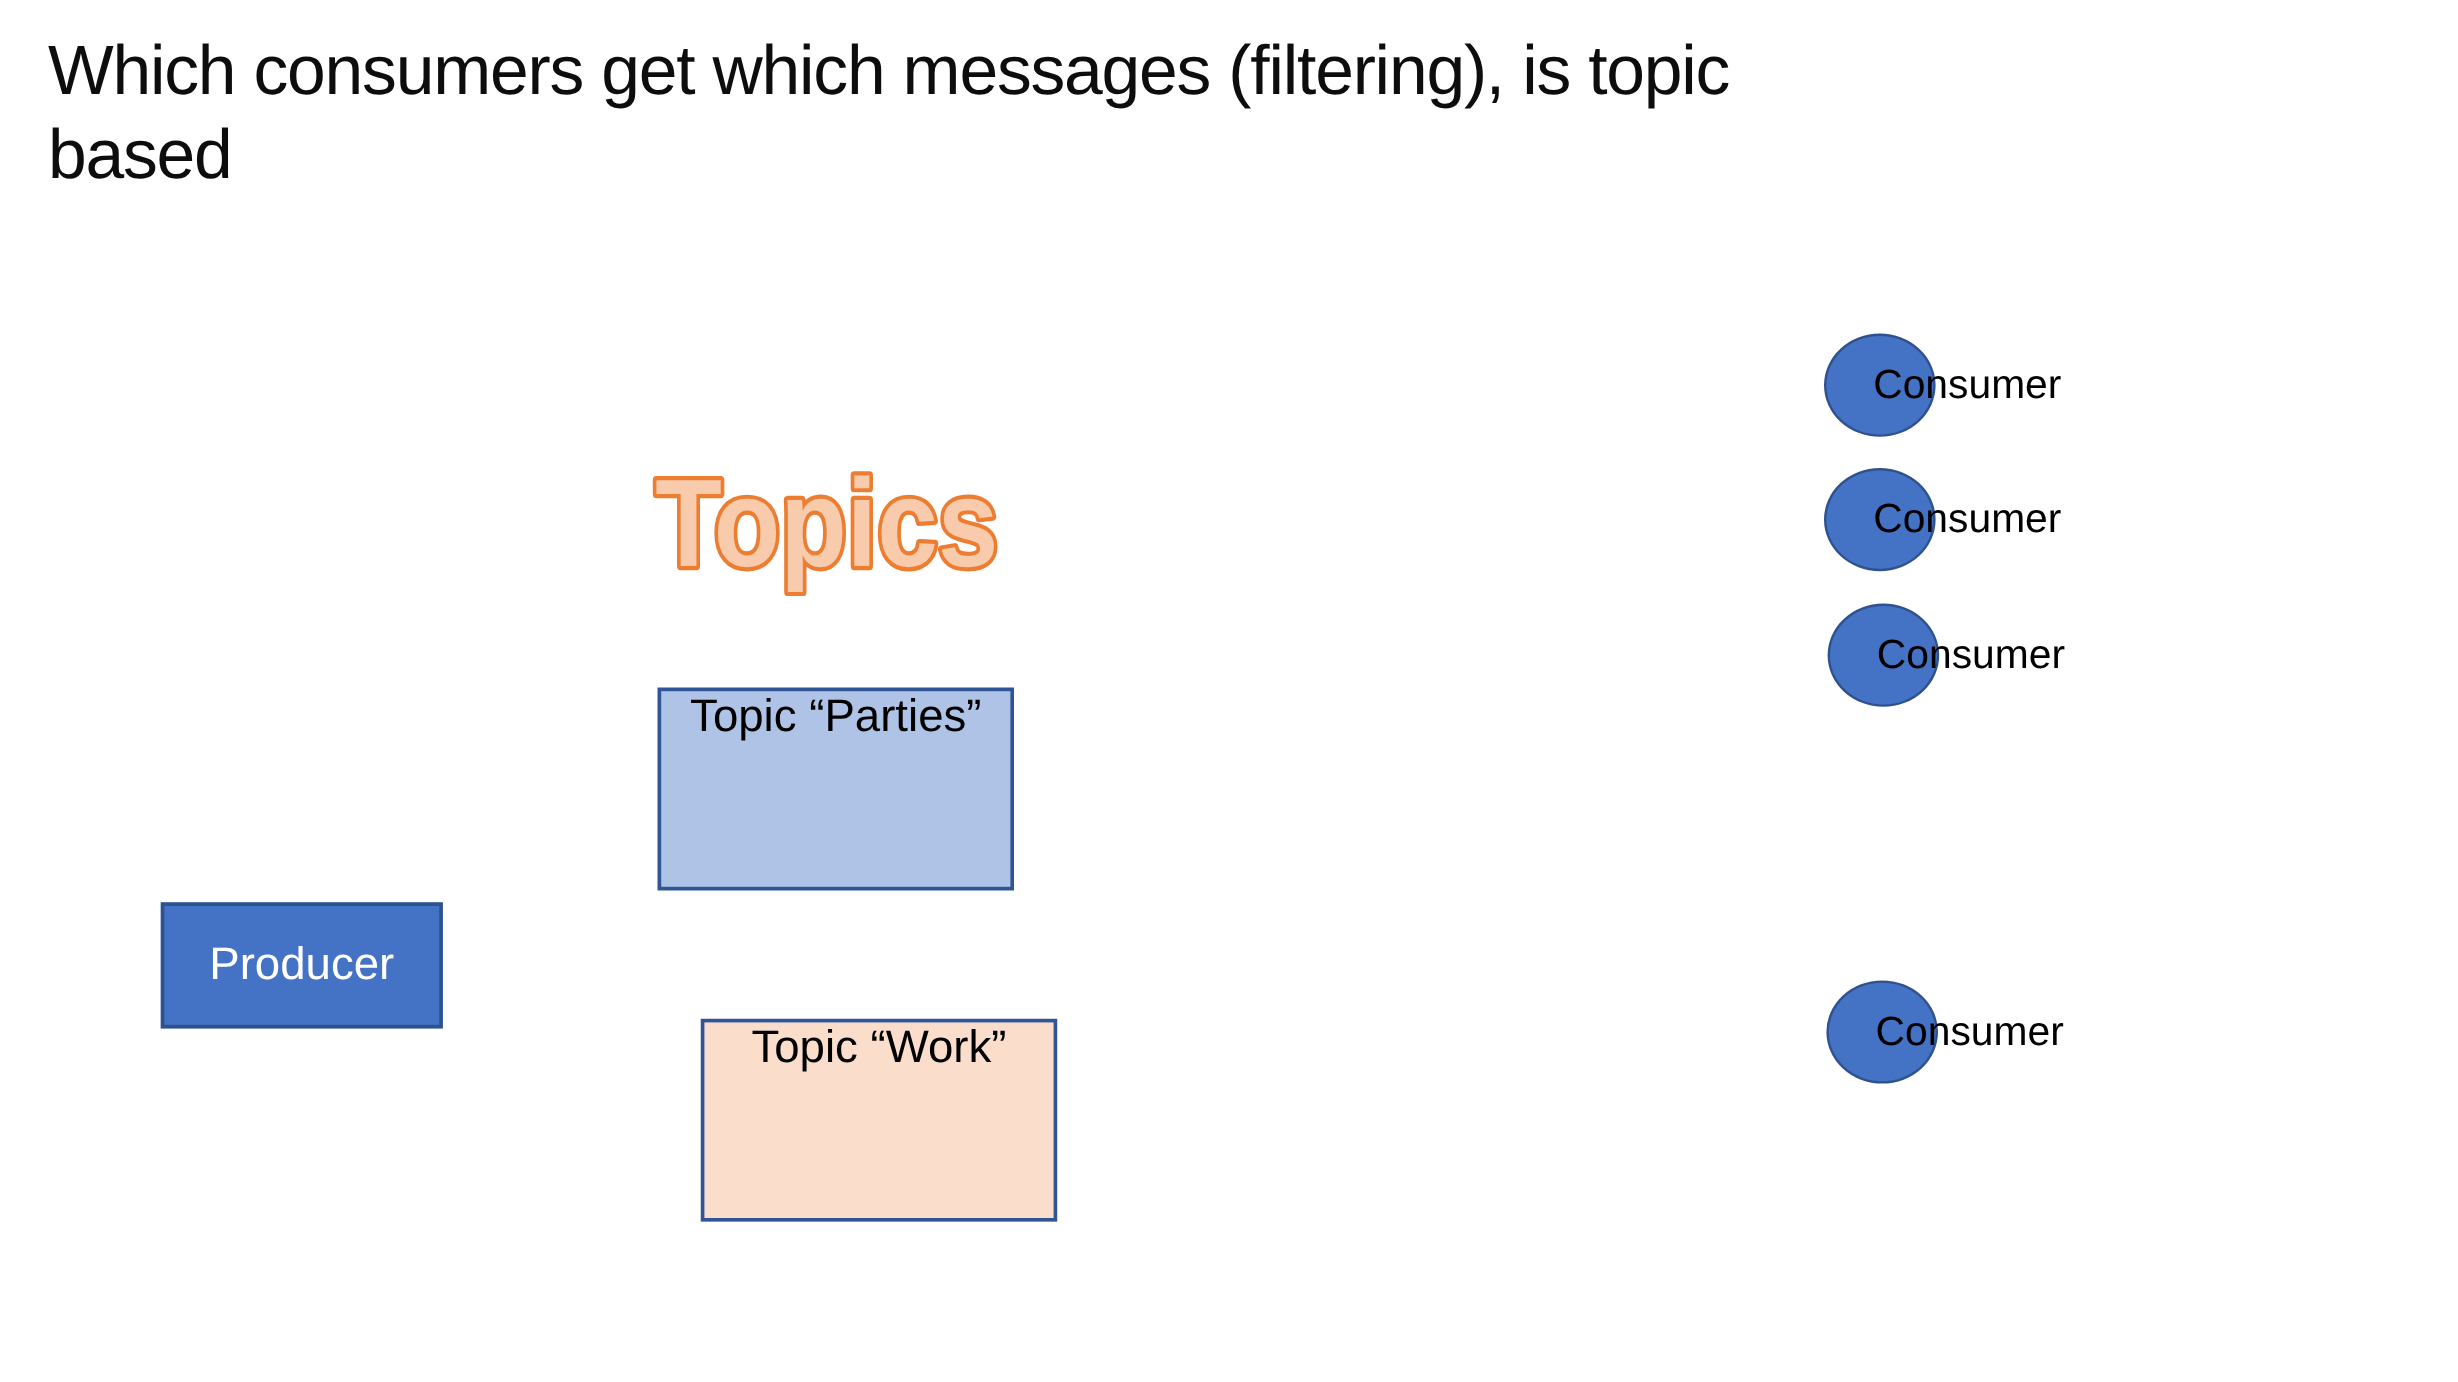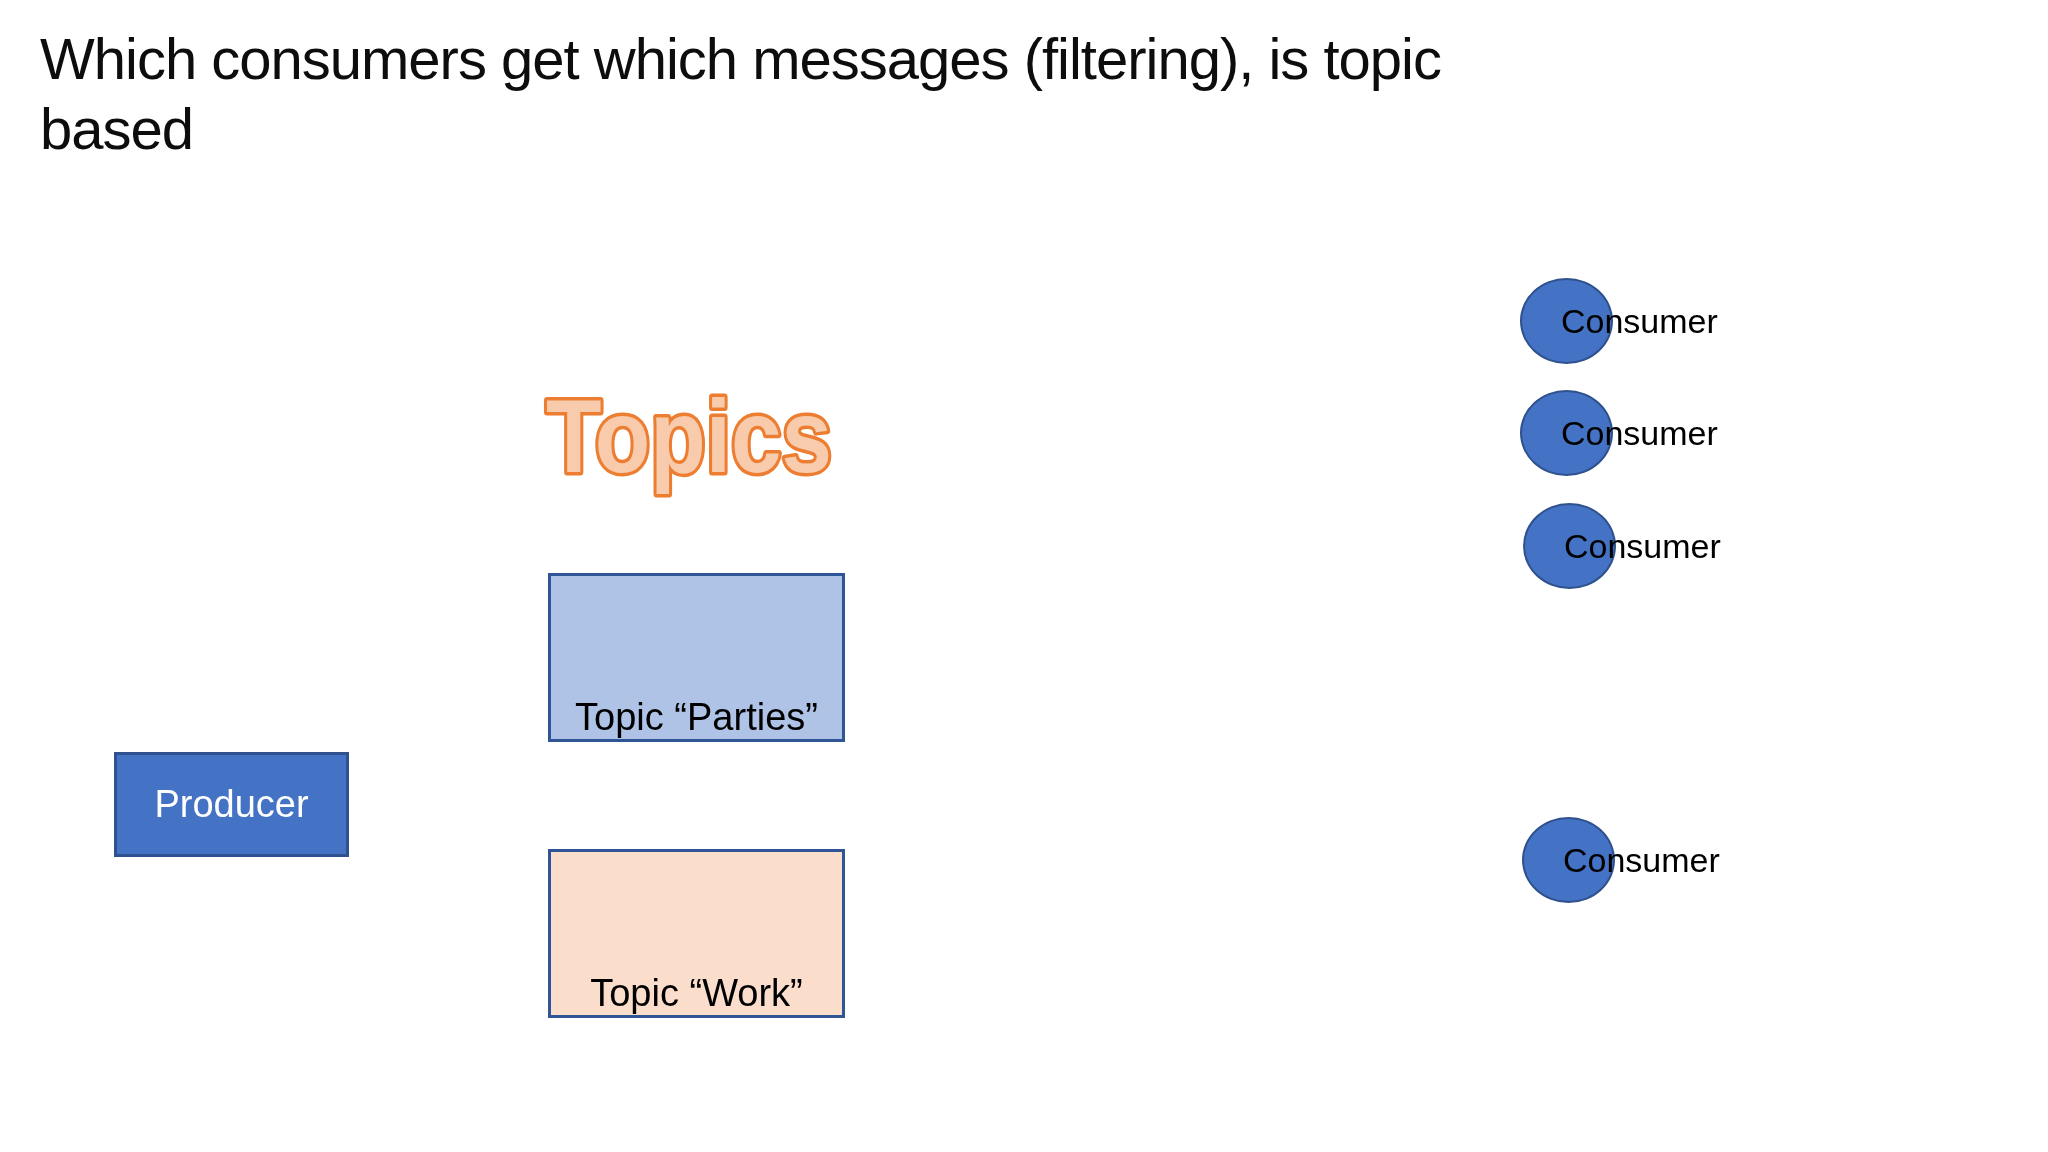--- a/index.html
+++ b/index.html
@@ -41,29 +41,29 @@
     stroke:var(--orange_outline);
     stroke-width:7px;
     stroke-linejoin:round;
     paint-order:stroke fill;
   }
   .topic-box{
     position:absolute;
     left:548px;width:297px;height:169px;
     border:3px solid var(--box_border_blue);
     box-sizing:border-box;
-    display:flex;align-items:flex-end;justify-content:center;
+    display:flex;align-items:flex-start;justify-content:center;
     font-size:38px;color:#000;
     white-space:nowrap;
   }
   .topic-parties{top:573px;background:var(--light_blue);}
-  .topic-work{top:849px;background:var(--light_peach);}
+  .topic-work{top:849px;background:var(--light_peach);margin-left:36px;}
   .producer-box{
     position:absolute;
-    left:114px;top:752px;width:235px;height:105px;
+    left:134px;top:752px;width:235px;height:105px;
     background:var(--accent_blue);
     border:3px solid var(--shape_border_blue);
     box-sizing:border-box;
     display:flex;align-items:center;justify-content:center;
     font-size:38px;color:var(--text_white);
     white-space:nowrap;
   }
   .consumer{position:absolute;width:93px;height:86px;}
   .consumer-ellipse{
     position:absolute;inset:0;

